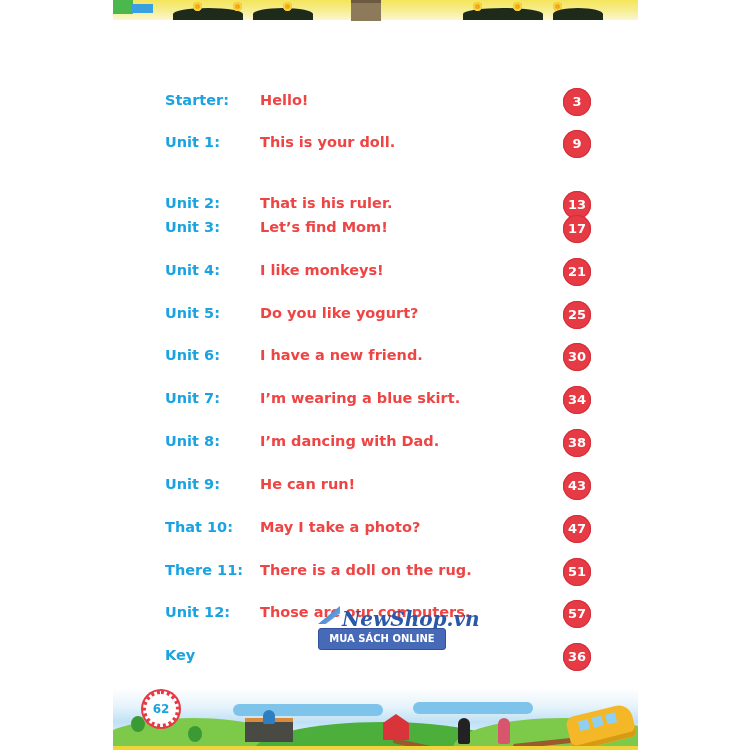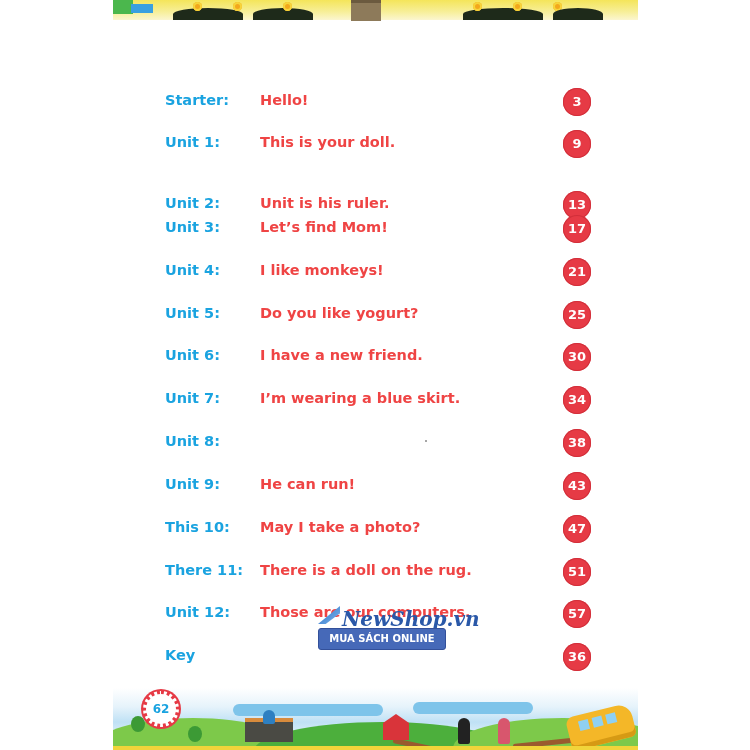--- a/index.html
+++ b/index.html
@@ -79,21 +79,21 @@
       <span class="entry">Hello!</span>
       <span class="pg">3</span>
     </div>
     <div class="row" style="top:134px;">
       <span class="label">Unit 1:</span>
       <span class="entry">This is your doll.</span>
       <span class="pg">9</span>
     </div>
     <div class="row" style="top:177px;margin-top:18px;">
       <span class="label">Unit 2:</span>
-      <span class="entry">Unit is his ruler.</span>
+      <span class="entry">That is his ruler.</span>
       <span class="pg">13</span>
     </div>
     <div class="row" style="top:219px;">
       <span class="label">Unit 3:</span>
       <span class="entry">Let’s find Mom!</span>
       <span class="pg">17</span>
     </div>
     <div class="row" style="top:262px;">
       <span class="label">Unit 4:</span>
       <span class="entry">I like monkeys!</span>
@@ -109,29 +109,30 @@
       <span class="entry">I have a new friend.</span>
       <span class="pg">30</span>
     </div>
     <div class="row" style="top:390px;">
       <span class="label">Unit 7:</span>
       <span class="entry">I’m wearing a blue skirt.</span>
       <span class="pg">34</span>
     </div>
     <div class="row" style="top:433px;">
       <span class="label">Unit 8:</span>
+      <span class="entry">I’m dancing with Dad.</span>
       <span class="pg">38</span>
     </div>
     <div class="row" style="top:476px;">
       <span class="label">Unit 9:</span>
       <span class="entry">He can run!</span>
       <span class="pg">43</span>
     </div>
     <div class="row" style="top:519px;">
-      <span class="label">This 10:</span>
+      <span class="label">That 10:</span>
       <span class="entry">May I take a photo?</span>
       <span class="pg">47</span>
     </div>
     <div class="row" style="top:562px;">
       <span class="label">There 11:</span>
       <span class="entry">There is a doll on the rug.</span>
       <span class="pg">51</span>
     </div>
     <div class="row" style="top:604px;">
       <span class="label">Unit 12:</span>

